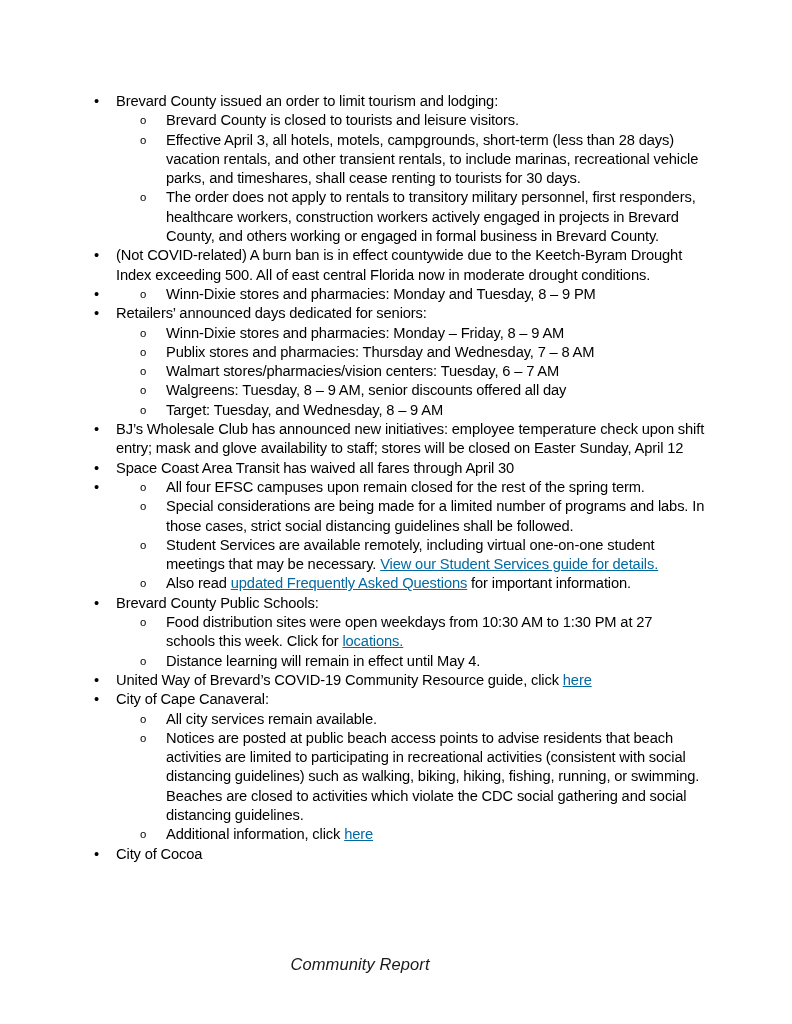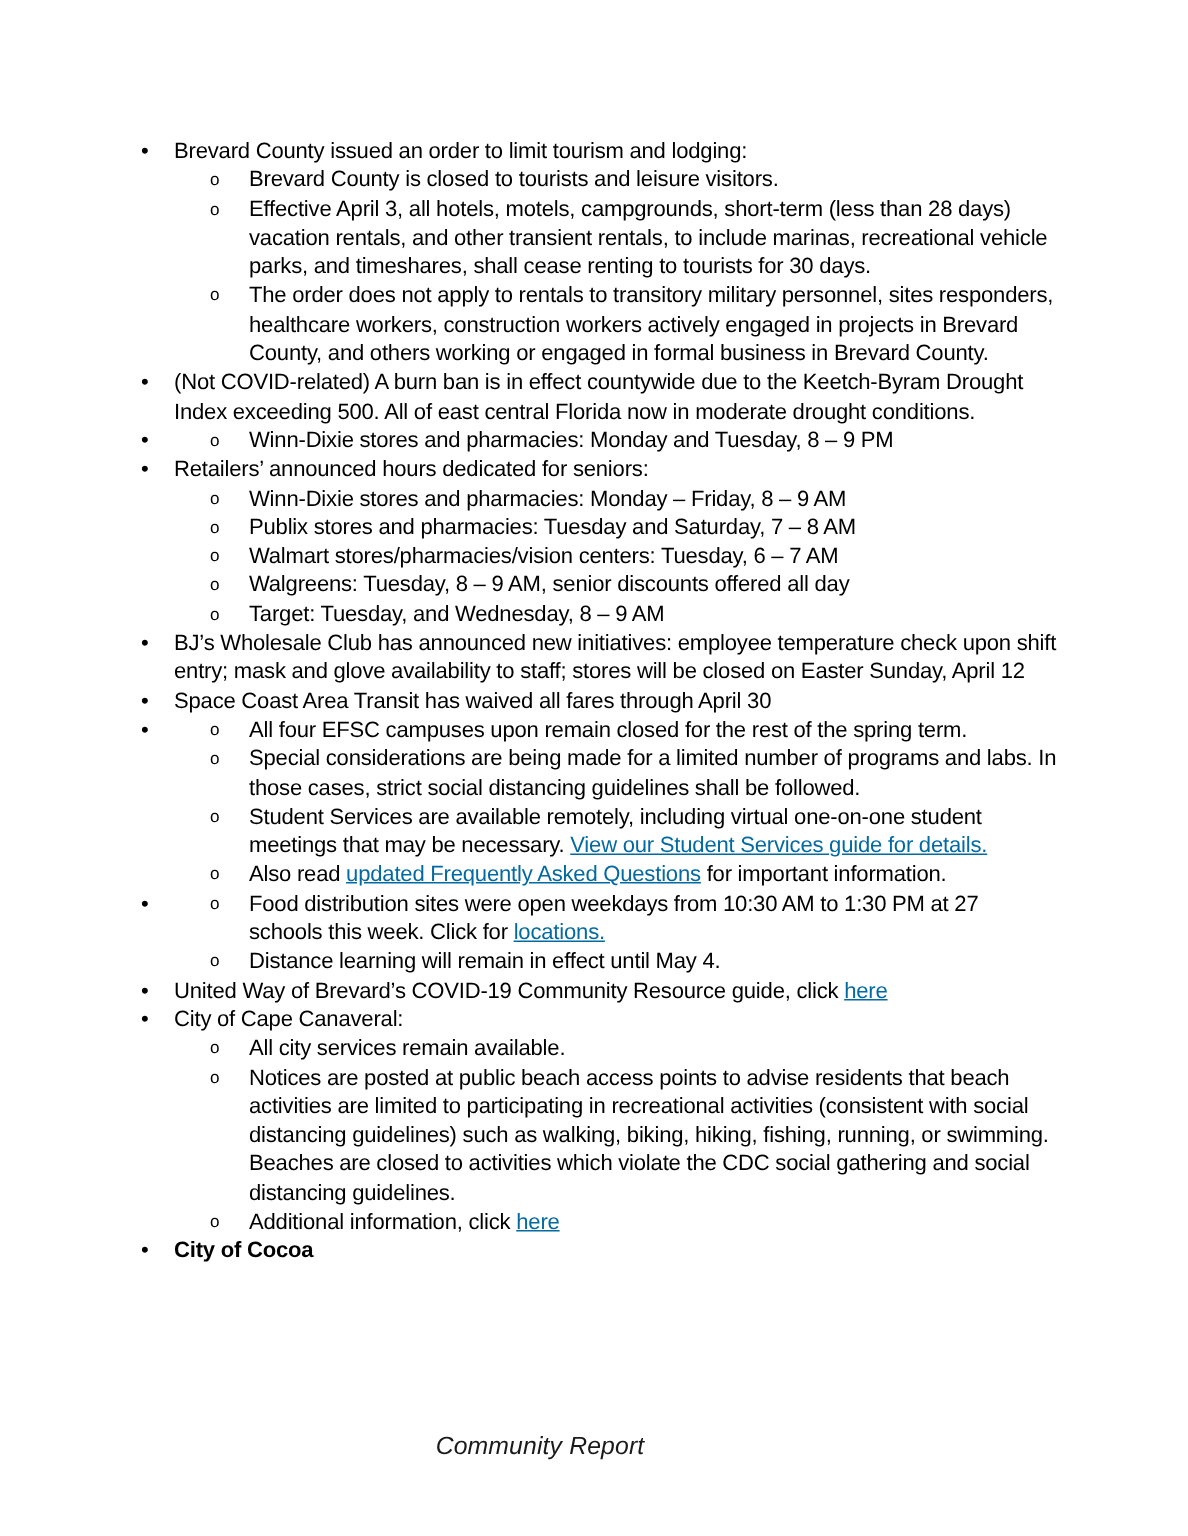--- a/index.html
+++ b/index.html
@@ -81,21 +81,21 @@
     line-height: 19.6px;
     color: #000;
   }
 
   .bodytext {
     display: block;
     text-align: left;
     word-spacing: -0.1px;
   }
 
-  .bold { font-weight: bold; }
+  .bold { font-weight: normal; }
 
   a.doclink, .doclink {
     color: #0369a1;
     text-decoration: underline;
     text-underline-offset: 1px;
   }
 
   
   .footer {
     position: absolute;
@@ -125,21 +125,21 @@
           <li class="item2">
             <span class="marker">o</span>
             <span class="bodytext">Brevard County is closed to tourists and leisure visitors.</span>
           </li>
           <li class="item2">
             <span class="marker">o</span>
             <span class="bodytext">Effective April 3, all hotels, motels, campgrounds, short-term (less than 28 days) vacation rentals, and other transient rentals, to include marinas, recreational vehicle parks, and timeshares, shall cease renting to tourists for 30 days.</span>
           </li>
           <li class="item2">
             <span class="marker">o</span>
-            <span class="bodytext">The order does not apply to rentals to transitory military personnel, sites responders, healthcare workers, construction workers actively engaged in projects in Brevard County, and others working or engaged in formal business in Brevard County.</span>
+            <span class="bodytext">The order does not apply to rentals to transitory military personnel, first responders, healthcare workers, construction workers actively engaged in projects in Brevard County, and others working or engaged in formal business in Brevard County.</span>
           </li>
         </ul>
       </li>
 
       <li class="item1">
         <span class="marker">•</span>
         <span class="bodytext">(Not COVID-related) A burn ban is in effect countywide due to the Keetch-Byram Drought Index exceeding 500. All of east central Florida now in moderate drought conditions.</span>
       </li>
 
       <li class="item1">
@@ -147,29 +147,29 @@
         <ul class="lvl2">
           <li class="item2">
             <span class="marker">o</span>
             <span class="bodytext">Winn-Dixie stores and pharmacies: Monday and Tuesday, 8 – 9 PM</span>
           </li>
         </ul>
       </li>
 
       <li class="item1">
         <span class="marker">•</span>
-        <span class="bodytext">Retailers’ announced hours dedicated for seniors:</span>
+        <span class="bodytext">Retailers’ announced days dedicated for seniors:</span>
         <ul class="lvl2">
           <li class="item2">
             <span class="marker">o</span>
             <span class="bodytext">Winn-Dixie stores and pharmacies: Monday – Friday, 8 – 9 AM</span>
           </li>
           <li class="item2">
             <span class="marker">o</span>
-            <span class="bodytext">Publix stores and pharmacies: Tuesday and Saturday, 7 – 8 AM</span>
+            <span class="bodytext">Publix stores and pharmacies: Thursday and Wednesday, 7 – 8 AM</span>
           </li>
           <li class="item2">
             <span class="marker">o</span>
             <span class="bodytext">Walmart stores/pharmacies/vision centers: Tuesday, 6 – 7 AM</span>
           </li>
           <li class="item2">
             <span class="marker">o</span>
             <span class="bodytext">Walgreens: Tuesday, 8 – 9 AM, senior discounts offered all day</span>
           </li>
           <li class="item2">
@@ -206,20 +206,21 @@
           </li>
           <li class="item2">
             <span class="marker">o</span>
             <span class="bodytext"><span>Also read </span><a class="doclink" href="#">updated Frequently Asked Questions</a><span> for important information.</span></span>
           </li>
         </ul>
       </li>
 
       <li class="item1">
         <span class="marker">•</span>
+        <span class="bodytext">Brevard County Public Schools:</span>
         <ul class="lvl2">
           <li class="item2">
             <span class="marker">o</span>
             <span class="bodytext"><span>Food distribution sites were open weekdays from 10:30 AM to 1:30 PM at 27 schools this week. Click for </span><a class="doclink" href="#">locations.</a></span>
           </li>
           <li class="item2">
             <span class="marker">o</span>
             <span class="bodytext">Distance learning will remain in effect until May 4.</span>
           </li>
         </ul>

